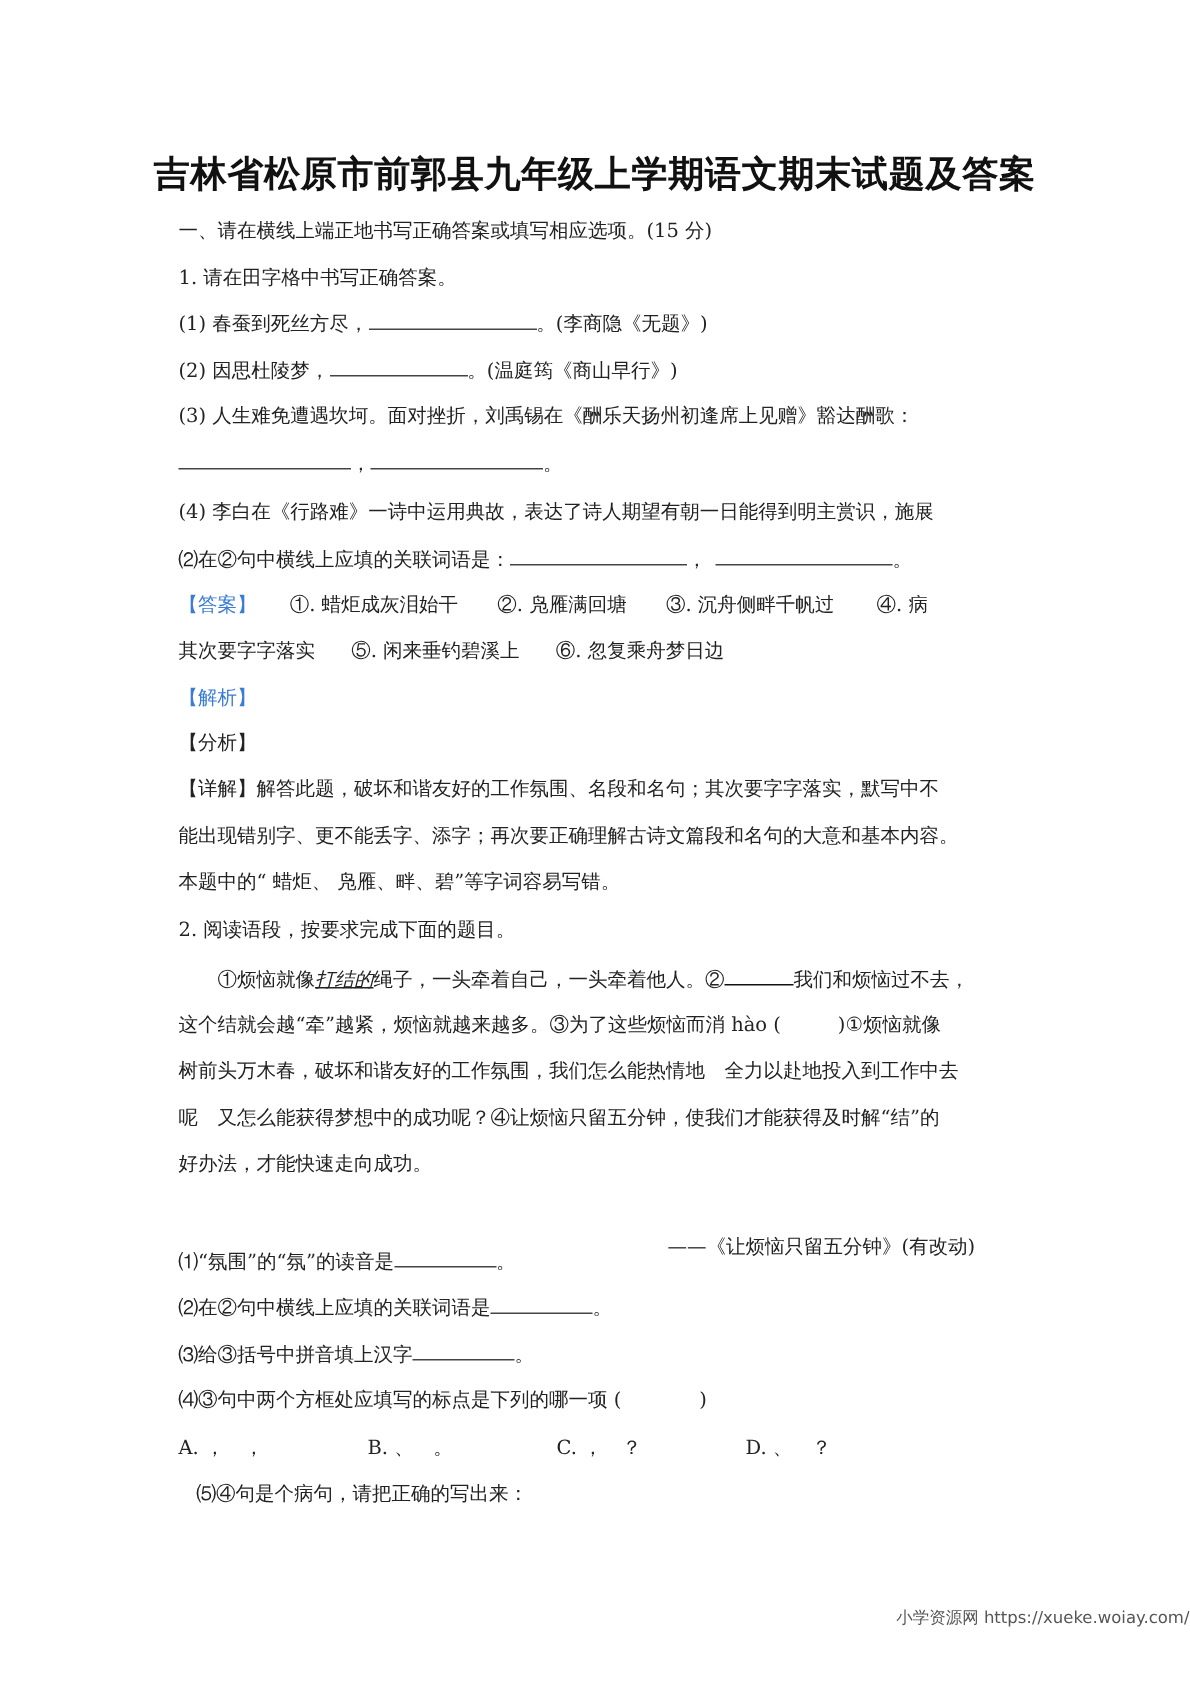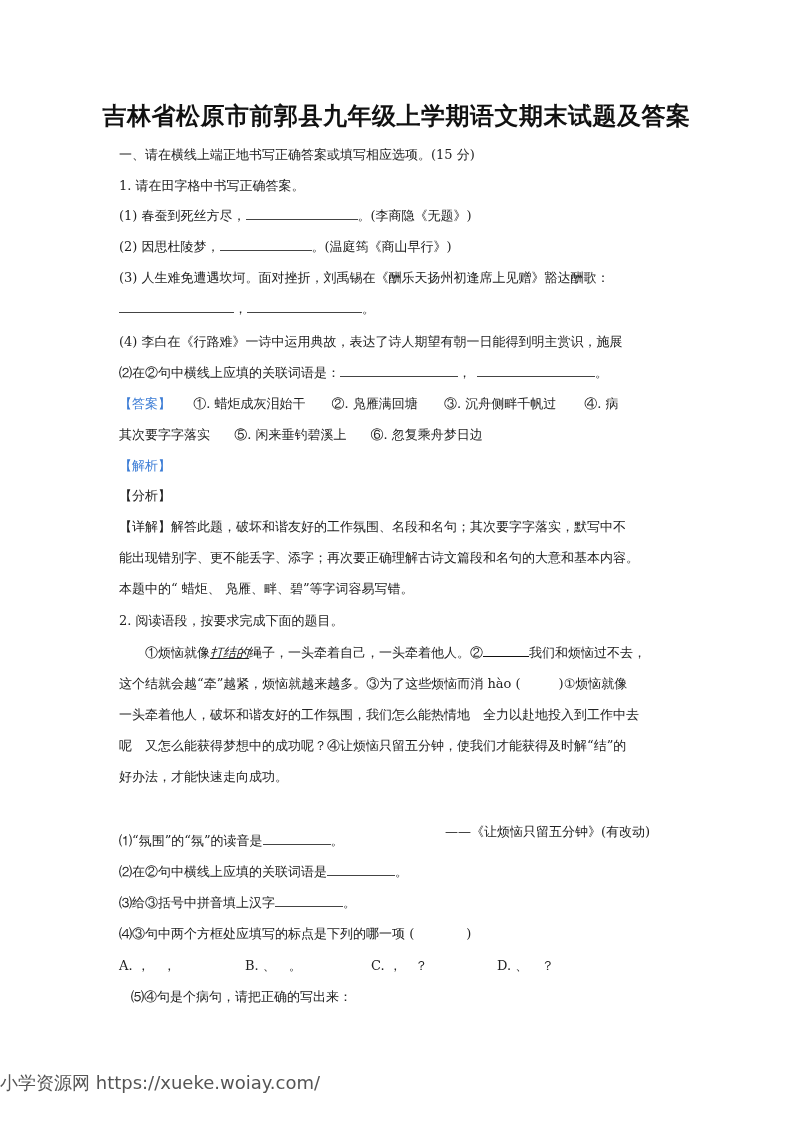--- a/index.html
+++ b/index.html
@@ -5,22 +5,22 @@
   html, body { margin: 0; padding: 0; background: #ffffff; }
   body { width: 793px; height: 1122px; position: relative; overflow: hidden;
          font-family: "DejaVu Serif", "Liberation Serif", serif; color: #222; }
   .title { position: absolute; top: 100px; left: 0; width: 793px; text-align: center;
            font-family: "DejaVu Sans", "Liberation Sans", sans-serif; font-size: 24px; font-weight: bold; color: #111; letter-spacing: 0.5px; }
   .line { position: absolute; left: 119px; font-size: 13px; line-height: 18px; white-space: nowrap; color: #222; }
   .blue { color: #3a7bd5; }
   .blank { display: inline-block; border-bottom: 1px solid #444; height: 12px; vertical-align: baseline; }
   .u { text-decoration: underline; font-style: italic; }
   .gap { display: inline-block; }
-  .footer { position: absolute; top: 1071px; left: 0; width: 793px; text-align: left;
-            font-family: "DejaVu Sans", "Liberation Sans", sans-serif; font-size: 18px; color: #555; }
+  .footer { position: absolute; top: 1071px; left: 0; width: 793px; text-align: right;
+            font-family: "DejaVu Sans", "Liberation Sans", sans-serif; font-size: 11px; color: #555; }
 </style>
 </head>
 <body>
 
 <div class="title">吉林省松原市前郭县九年级上学期语文期末试题及答案</div>
 
 <div class="line" style="top:146px;">一、请在横线上端正地书写正确答案或填写相应选项。(15 分)</div>
 <div class="line" style="top:177px;">1. 请在田字格中书写正确答案。</div>
 
 <div class="line" style="top:207px;">
@@ -59,21 +59,21 @@
 <div class="line" style="top:580px;">本题中的“ 蜡炬、 凫雁、畔、碧”等字词容易写错。</div>
 
 <div class="line" style="top:612px;">2. 阅读语段，按要求完成下面的题目。</div>
 
 <div class="line" style="top:644px; left:145px;">
   <span>①烦恼就像</span><span class="u">打结的</span><span>绳子，一头牵着自己，一头牵着他人。②</span><span class="blank" style="width:46px; border-bottom:1.5px solid #111;"></span><span>我们和烦恼过不去，</span>
 </div>
 <div class="line" style="top:675px;">
   <span>这个结就会越“牵”越紧，烦恼就越来越多。③为了这些烦恼而消 hào (</span><span class="gap" style="width:38px;"></span><span>)①烦恼就像</span>
 </div>
-<div class="line" style="top:706px;">一头牵着他人，破坏和谐友好的工作氛围，我们怎么能热情地　全力以赴地投入到工作中去</div>
+<div class="line" style="top:706px;">树前头万木春，破坏和谐友好的工作氛围，我们怎么能热情地　全力以赴地投入到工作中去</div>
 <div class="line" style="top:737px;">呢　又怎么能获得梦想中的成功呢？④让烦恼只留五分钟，使我们才能获得及时解“结”的</div>
 <div class="line" style="top:768px;">好办法，才能快速走向成功。</div>
 
 <div class="line" style="top:799px; left:445px;margin-top:24px;">——《让烦恼只留五分钟》(有改动)</div>
 
 <div class="line" style="top:832px;">
   <span>⑴“氛围”的“氛”的读音是</span><span class="blank" style="width:68px;"></span><span>。</span>
 </div>
 <div class="line" style="top:863px;">
   <span>⑵在②句中横线上应填的关联词语是</span><span class="blank" style="width:68px;"></span><span>。</span>

